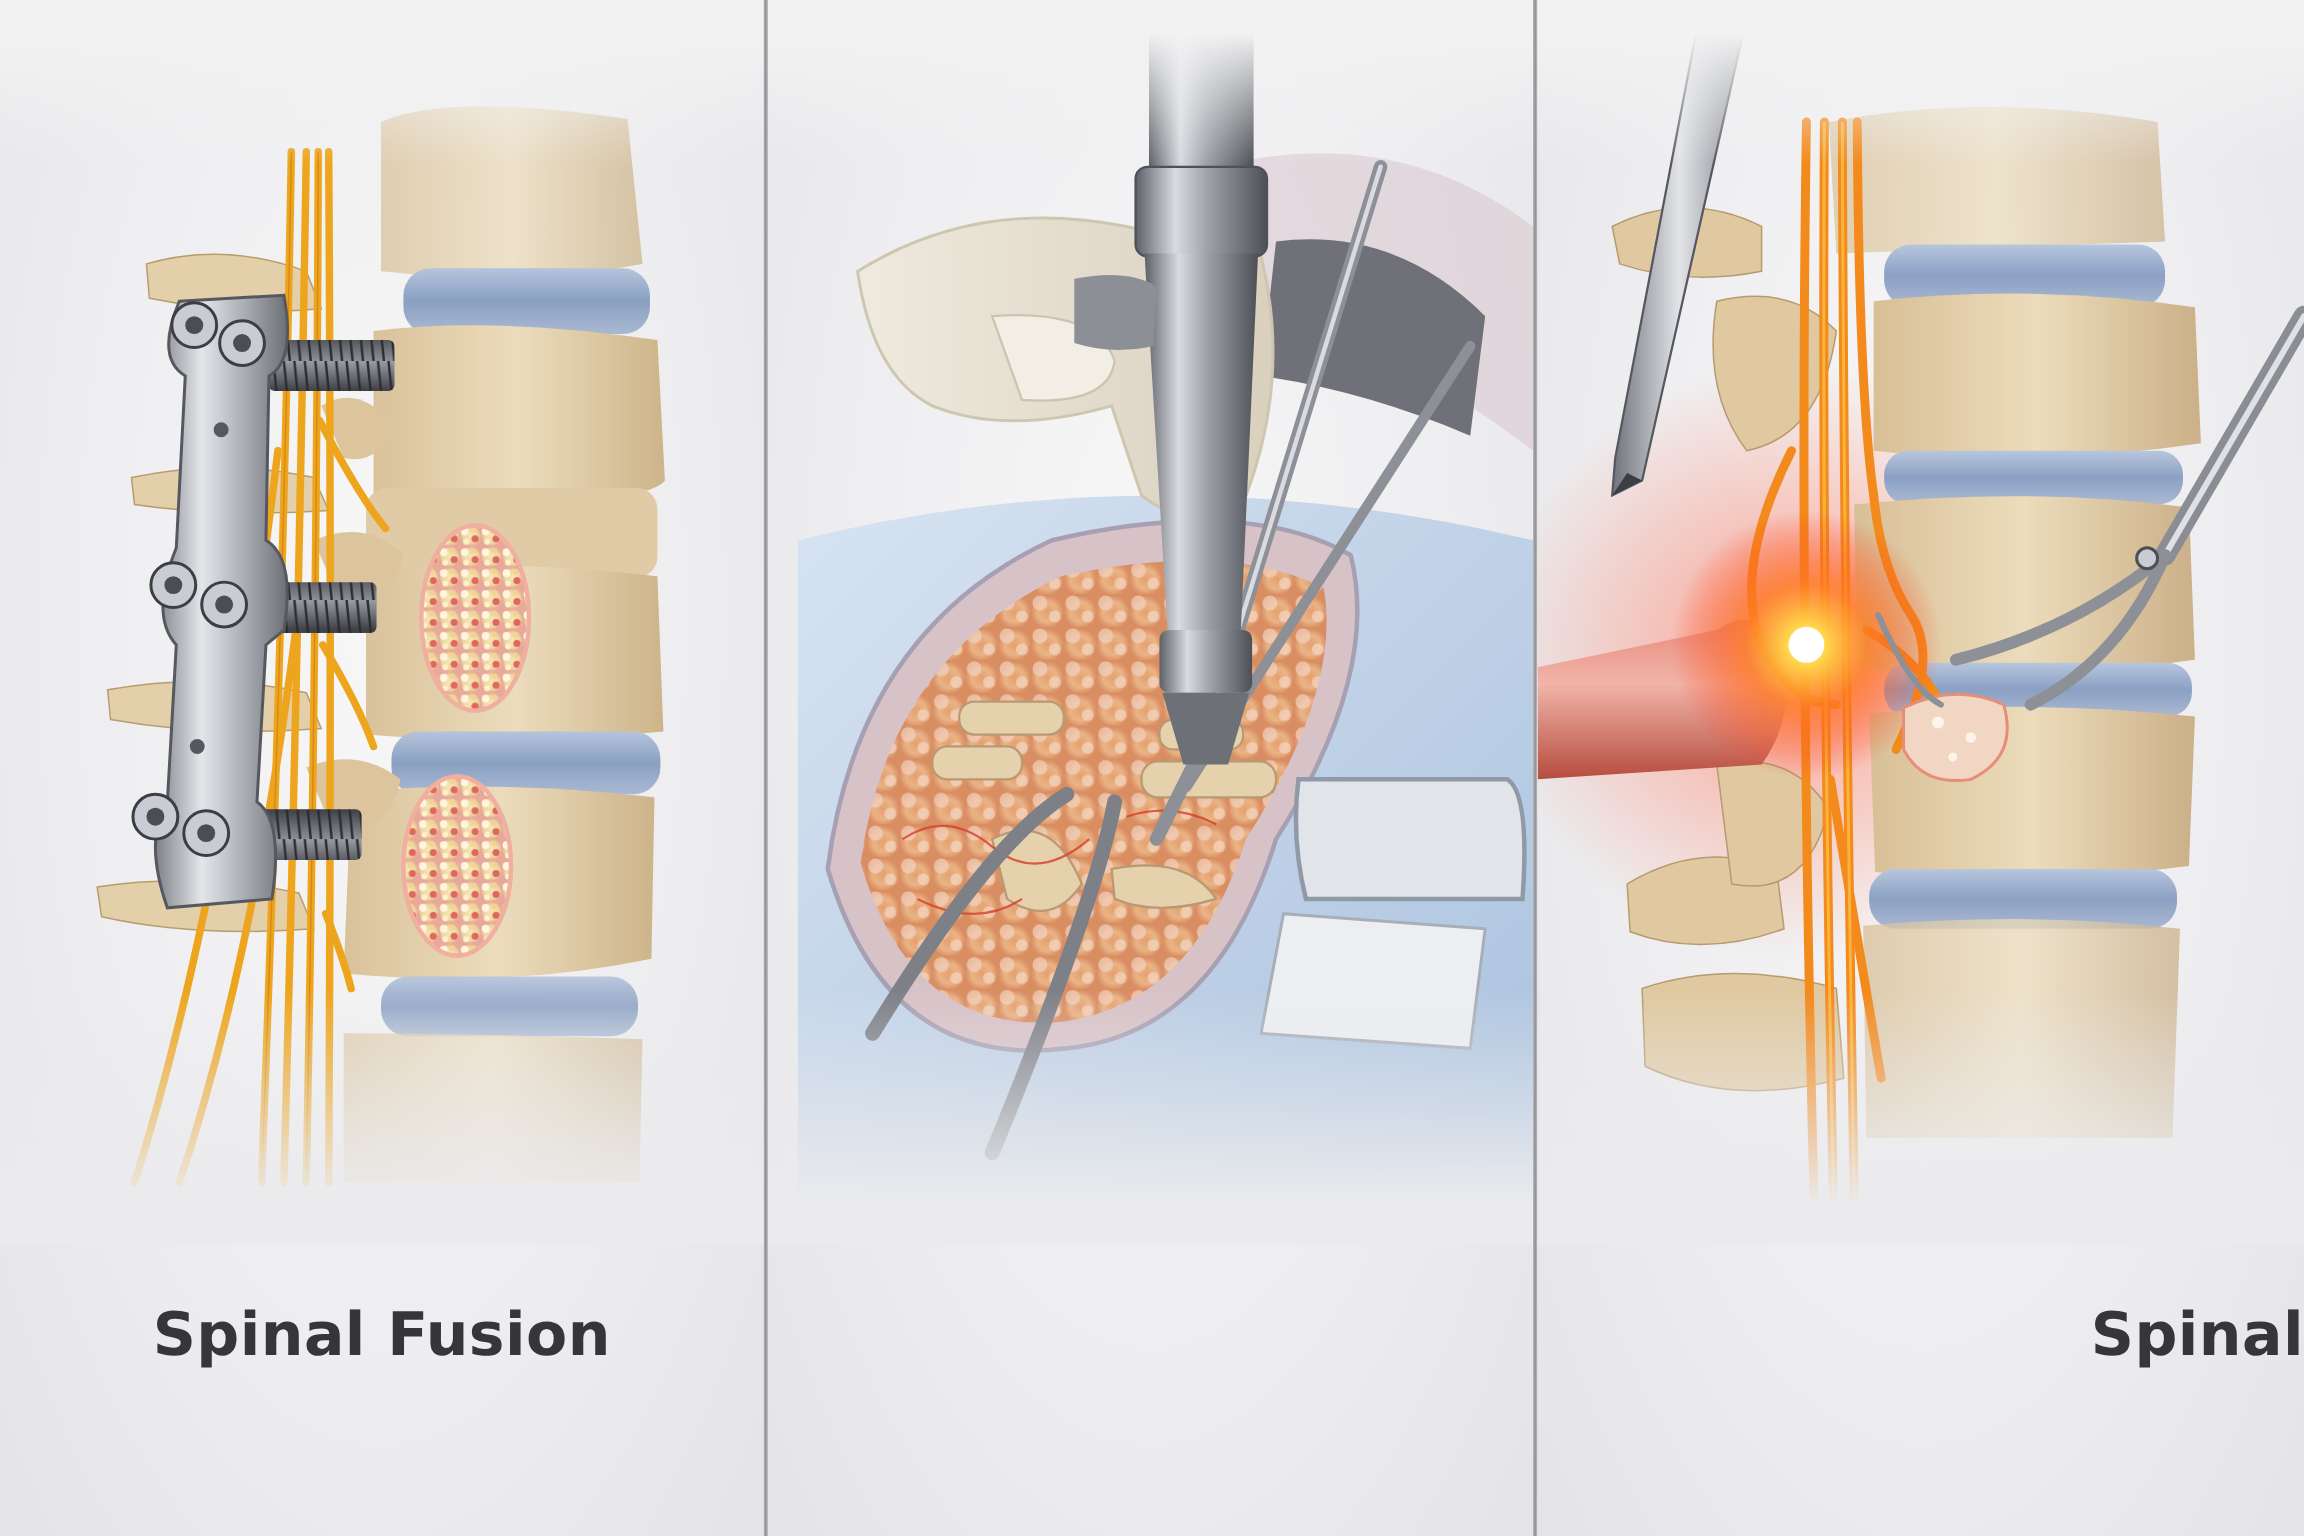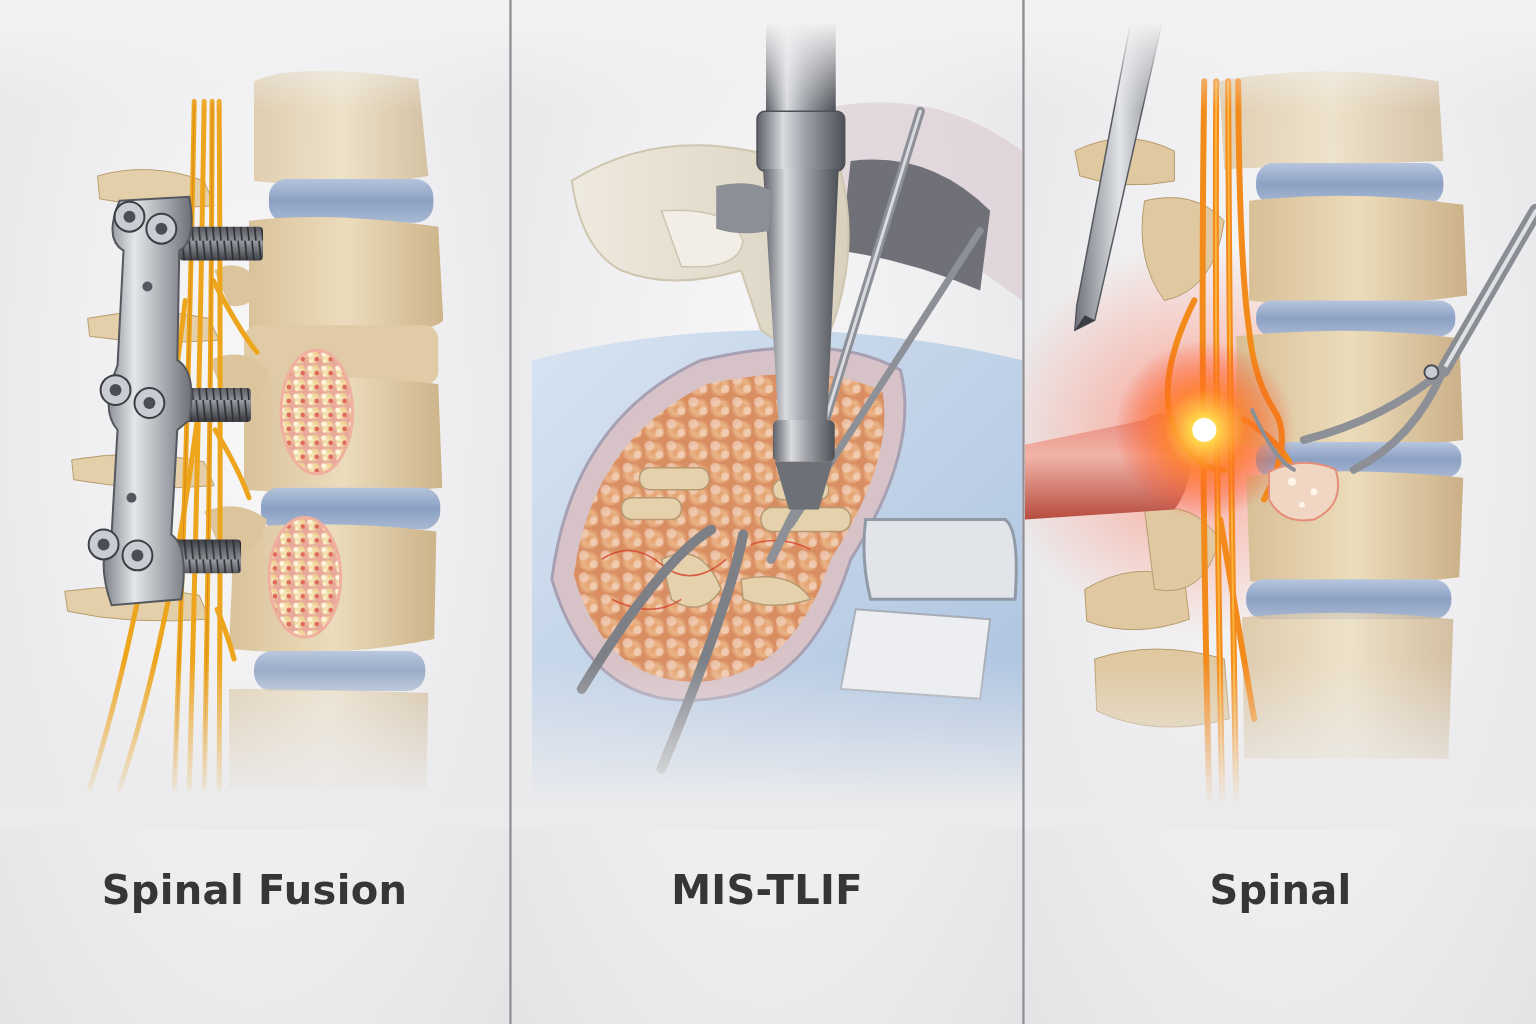--- a/index.html
+++ b/index.html
@@ -23,21 +23,21 @@
   }
   .art { position: absolute; left: 0; top: 0; width: 100%; height: 820px; }
   .caption {
     position: absolute; left: 0; right: 0;
     text-align: center; color: #363638;
     font-size: 40px; font-weight: 600; letter-spacing: 0.3px; line-height: 56px;
   }
   .p1 .caption { top: 862px; }
   .p2 .caption { top: 862px; }
   .p3 .caption { top: 860px; line-height: 60px; }
-  .caption span { display: block; }
+  .caption span { display: block; text-align: right; }
   .fade-top {
     position: absolute; left: 0; right: 0; top: 0; height: 110px;
     background: linear-gradient(#f2f2f3 20%, rgba(242,242,243,0));
   }
   .fade-bot {
     position: absolute; left: 0; right: 0; top: 660px; height: 170px;
     background: linear-gradient(rgba(236,236,238,0), #ebebed 85%);
   }
 </style>
 </head>
@@ -222,21 +222,20 @@
 
       <rect x="255" y="0" width="70" height="120" fill="url(#tube2)"></rect>
       <rect x="246" y="110" width="88" height="60" rx="8" fill="url(#tube2)" stroke="#4e5157" stroke-width="1.5"></rect>
       <path d="M252 168 L328 168 L316 430 L268 430 Z" fill="url(#tube2)"></path>
       <rect x="262" y="420" width="62" height="42" rx="6" fill="url(#tube2)"></rect>
       <path d="M264 462 L322 462 L308 510 L278 510 Z" fill="#6d7076"></path>
       <path d="M205 185 Q240 178 260 190 L258 230 Q230 236 205 228 Z" fill="#8c8f95"></path>
     </svg>
     <div class="fade-top"></div>
     <div class="fade-bot"></div>
-    <div class="caption">MIS-TLIF</div>
   </section>
 
   <div class="divider"></div>
 
   <section class="panel p3">
     <svg class="art" viewBox="0 0 513 820">
       <defs>
         <linearGradient id="bone3" x1="0" x2="1">
           <stop offset="0" stop-color="#d8bf96"></stop>
             <stop offset="0.5" stop-color="#ecdcbb"></stop>

